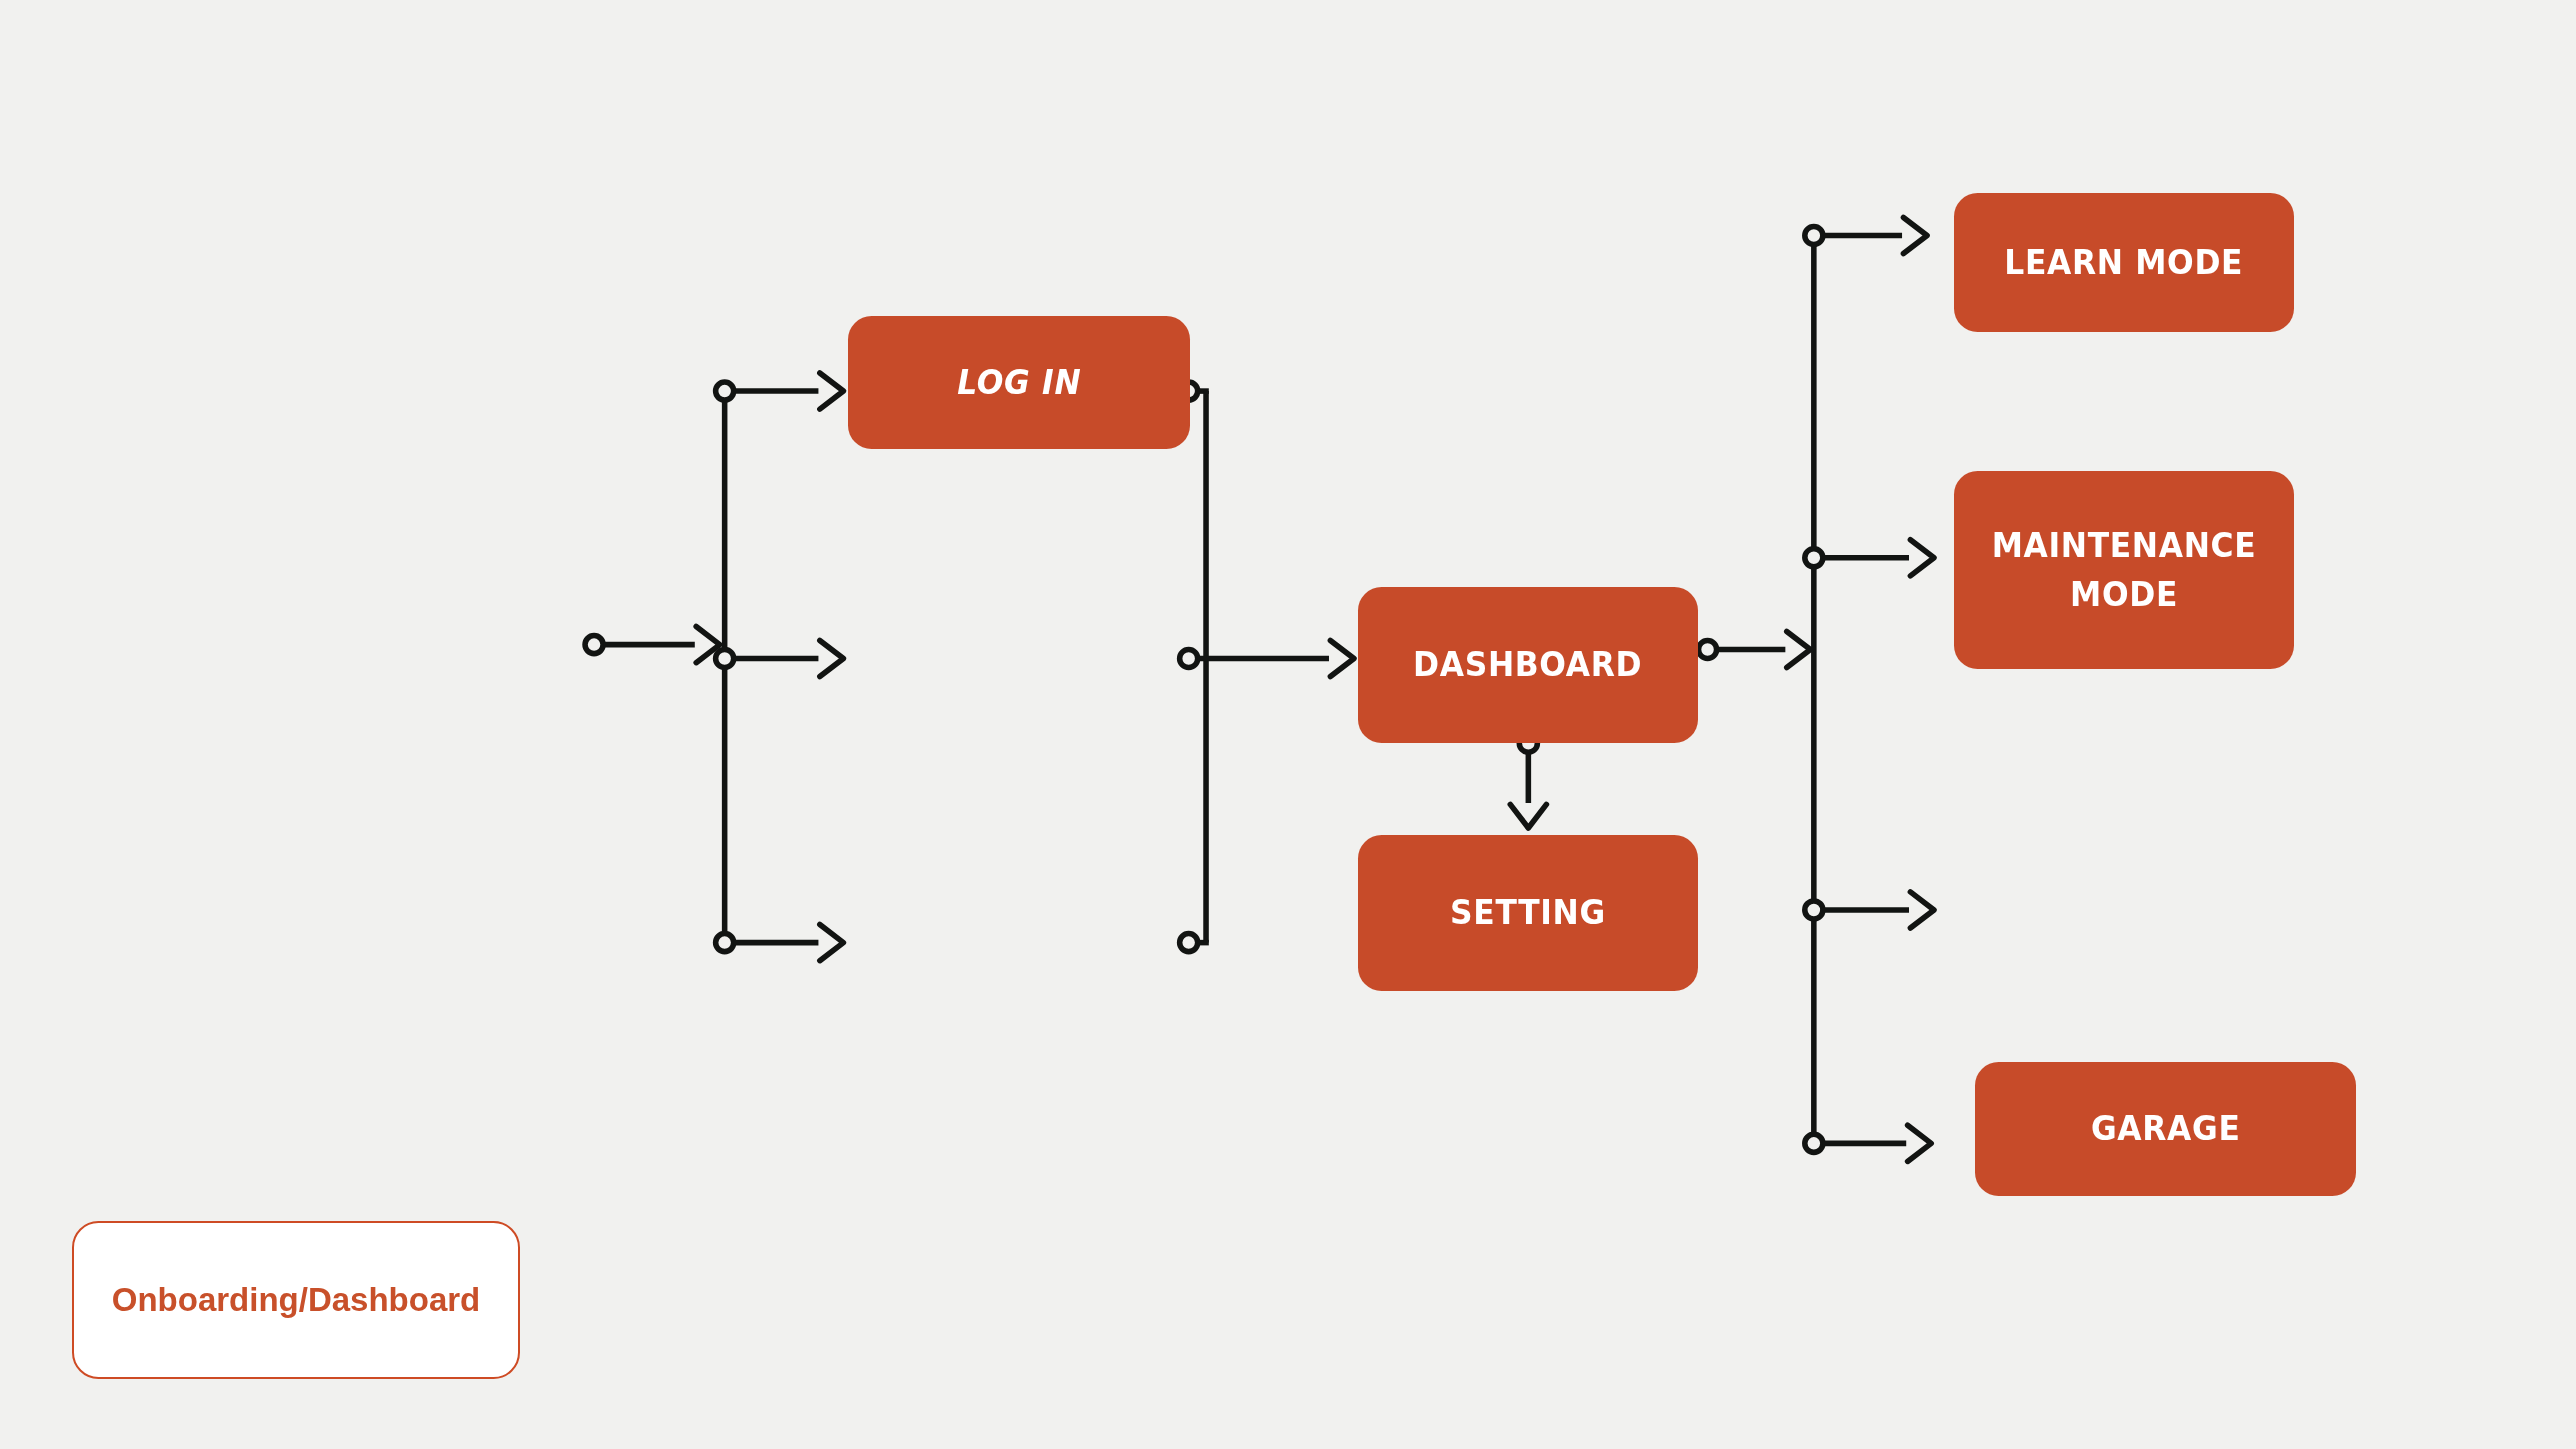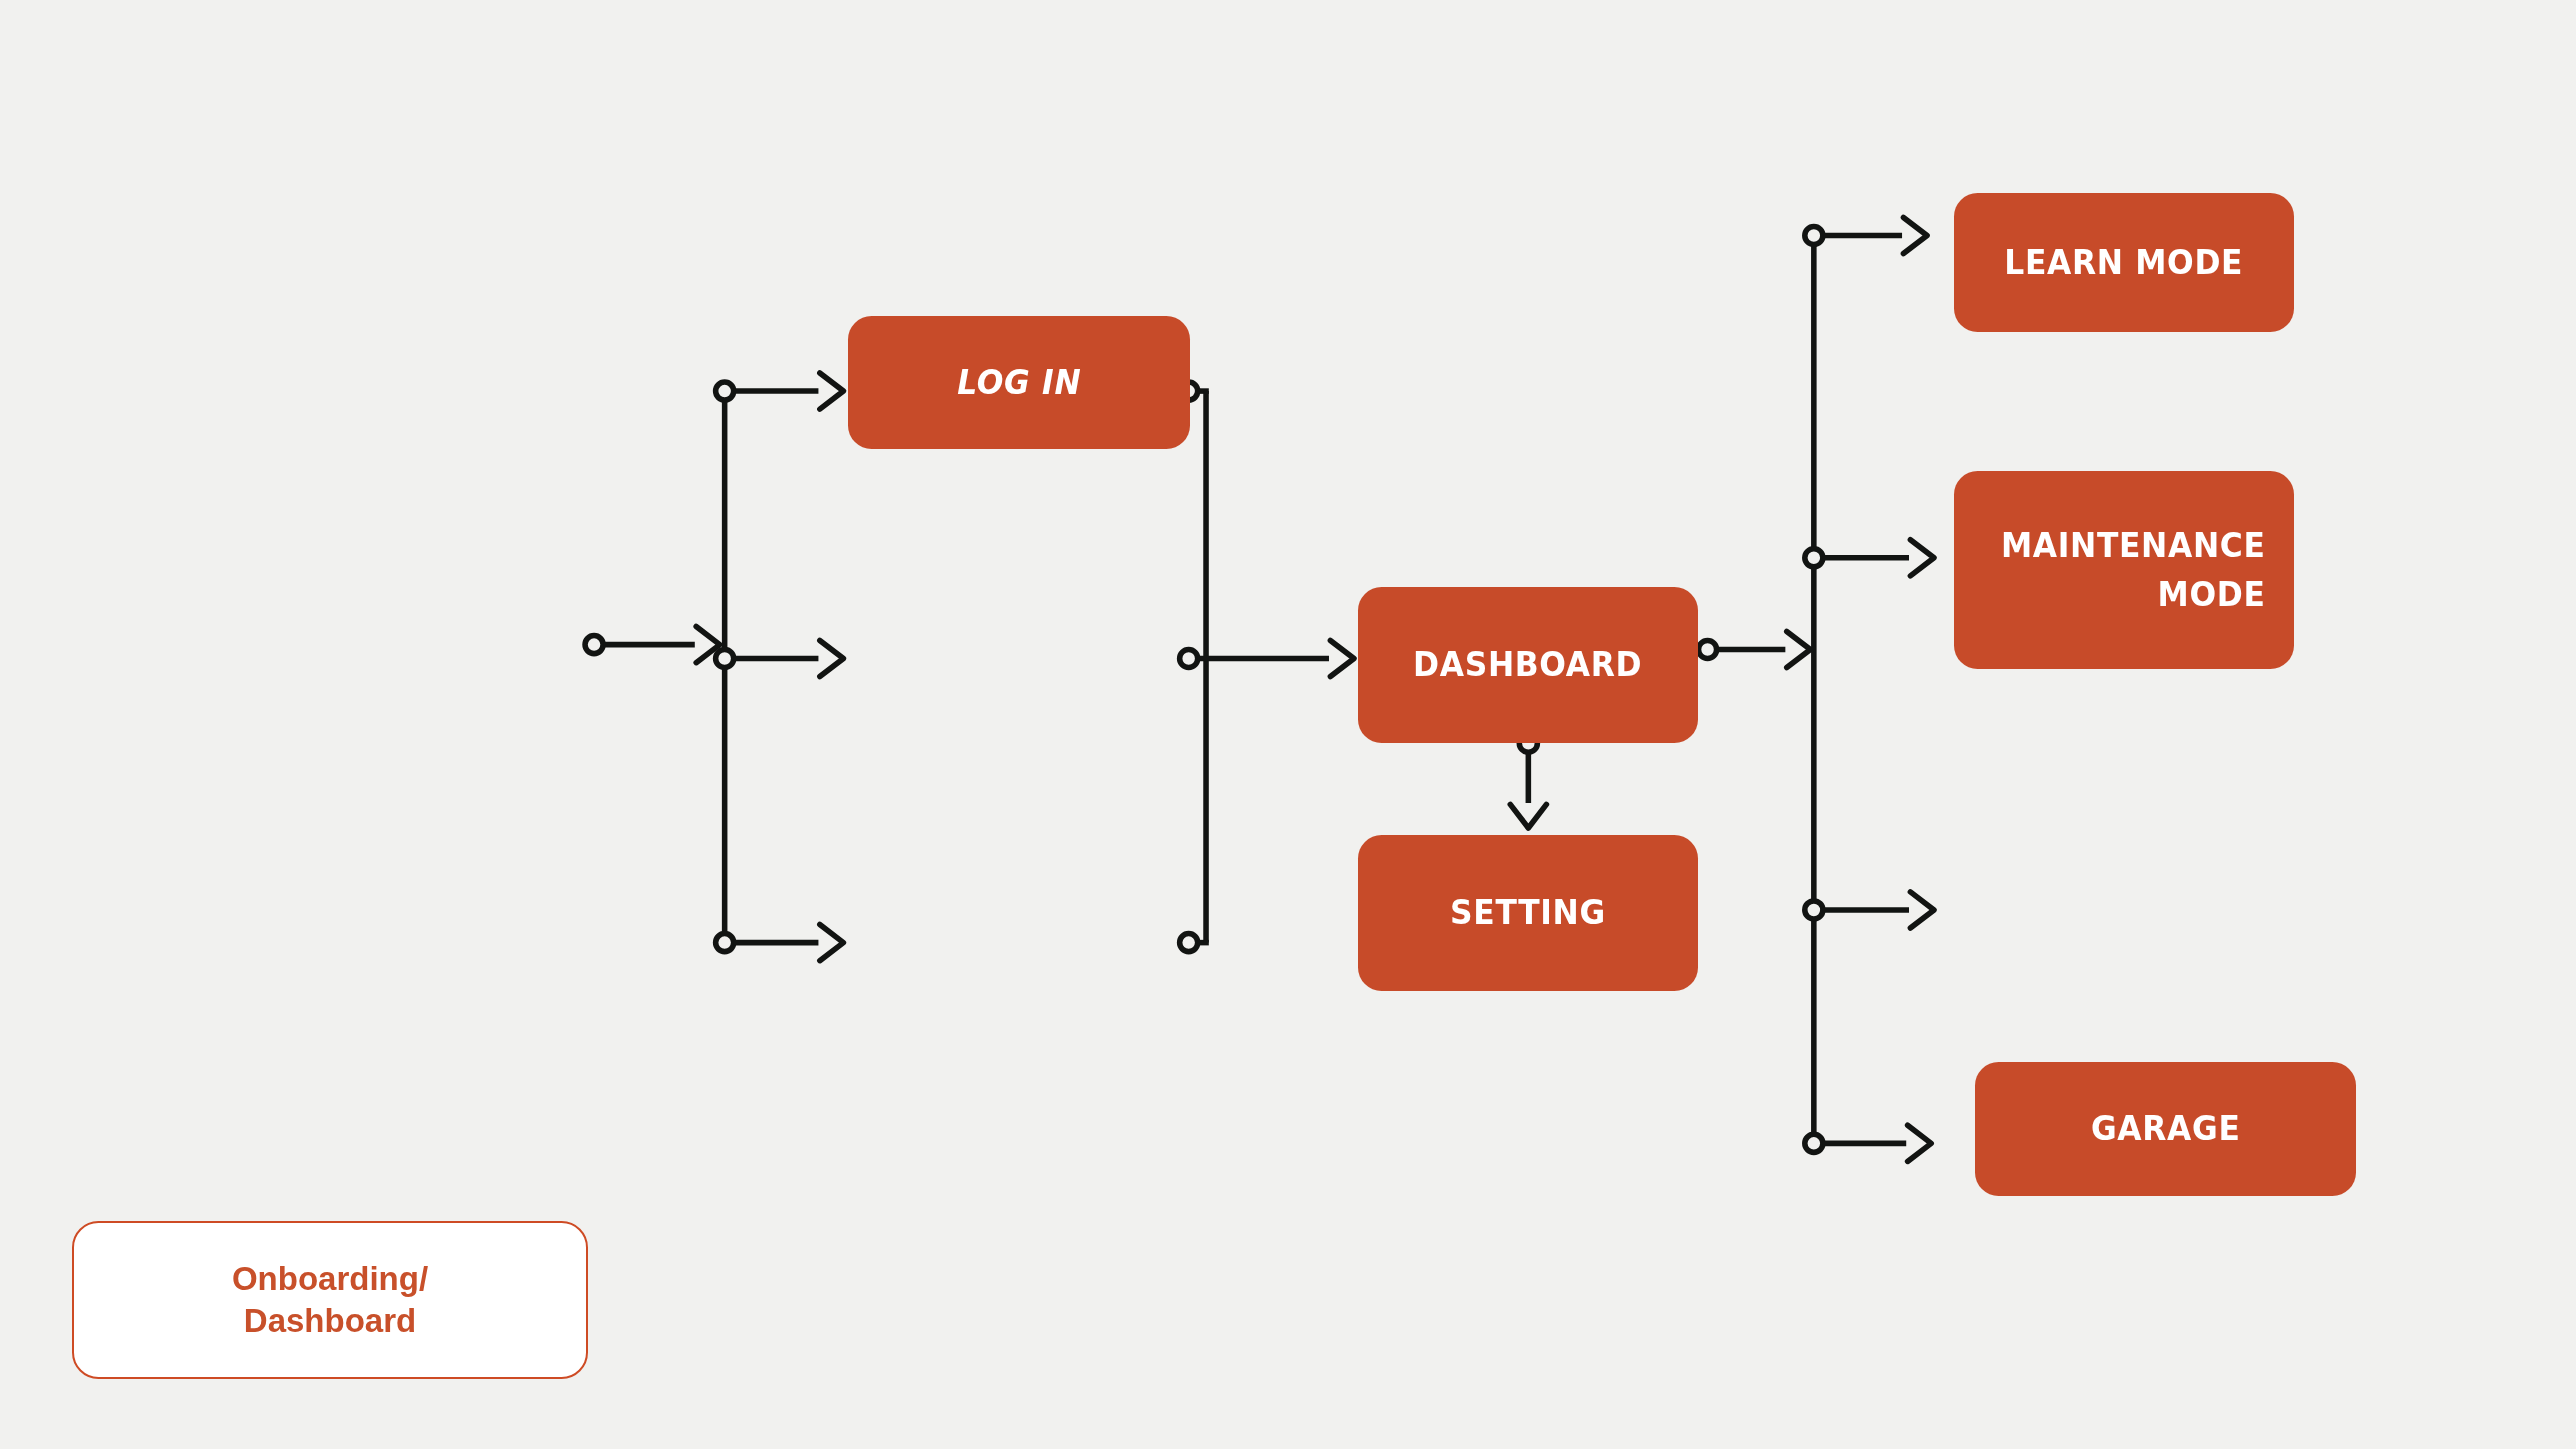--- a/index.html
+++ b/index.html
@@ -36,21 +36,21 @@
     stroke:#121412;
     stroke-width:8;
   }
   .node{
     position:absolute;
     background:#C74B29;
     color:#FFFFFF;
     display:flex;
     align-items:center;
     justify-content:center;
-    text-align:right;
+    text-align:center;
     border-radius:23.6px;
     box-sizing:border-box;
     padding:21px;
   }
   .node .label{
     font-weight:700;
     font-size:33px;
     letter-spacing:0.7px;
     line-height:1.5;
     white-space:nowrap;
@@ -59,27 +59,27 @@
     transform-origin:center;
   }
   .node .label.wrap{ white-space:normal; }
   .node .label.condensed{ transform:scaleX(.78); }
   .node.circle{
     border-radius:50%;
   }
   .legend-card{
     position:absolute;
     left:72px; top:1221px;
-    width:516px; height:158px;
+    width:448px; height:158px;
     background:#FFFFFF;
     border:2.8px solid #CE4B24;
     border-radius:26.4px;
     box-sizing:border-box;
     display:flex;
-    flex-direction:column;
+    flex-direction:row;
     align-items:center;
     justify-content:center;
     text-align:center;
     font-family:"Liberation Sans", sans-serif;
     font-weight:700;
     font-size:33px;
     line-height:1.28;
     color:#C8502A;
   }
 

